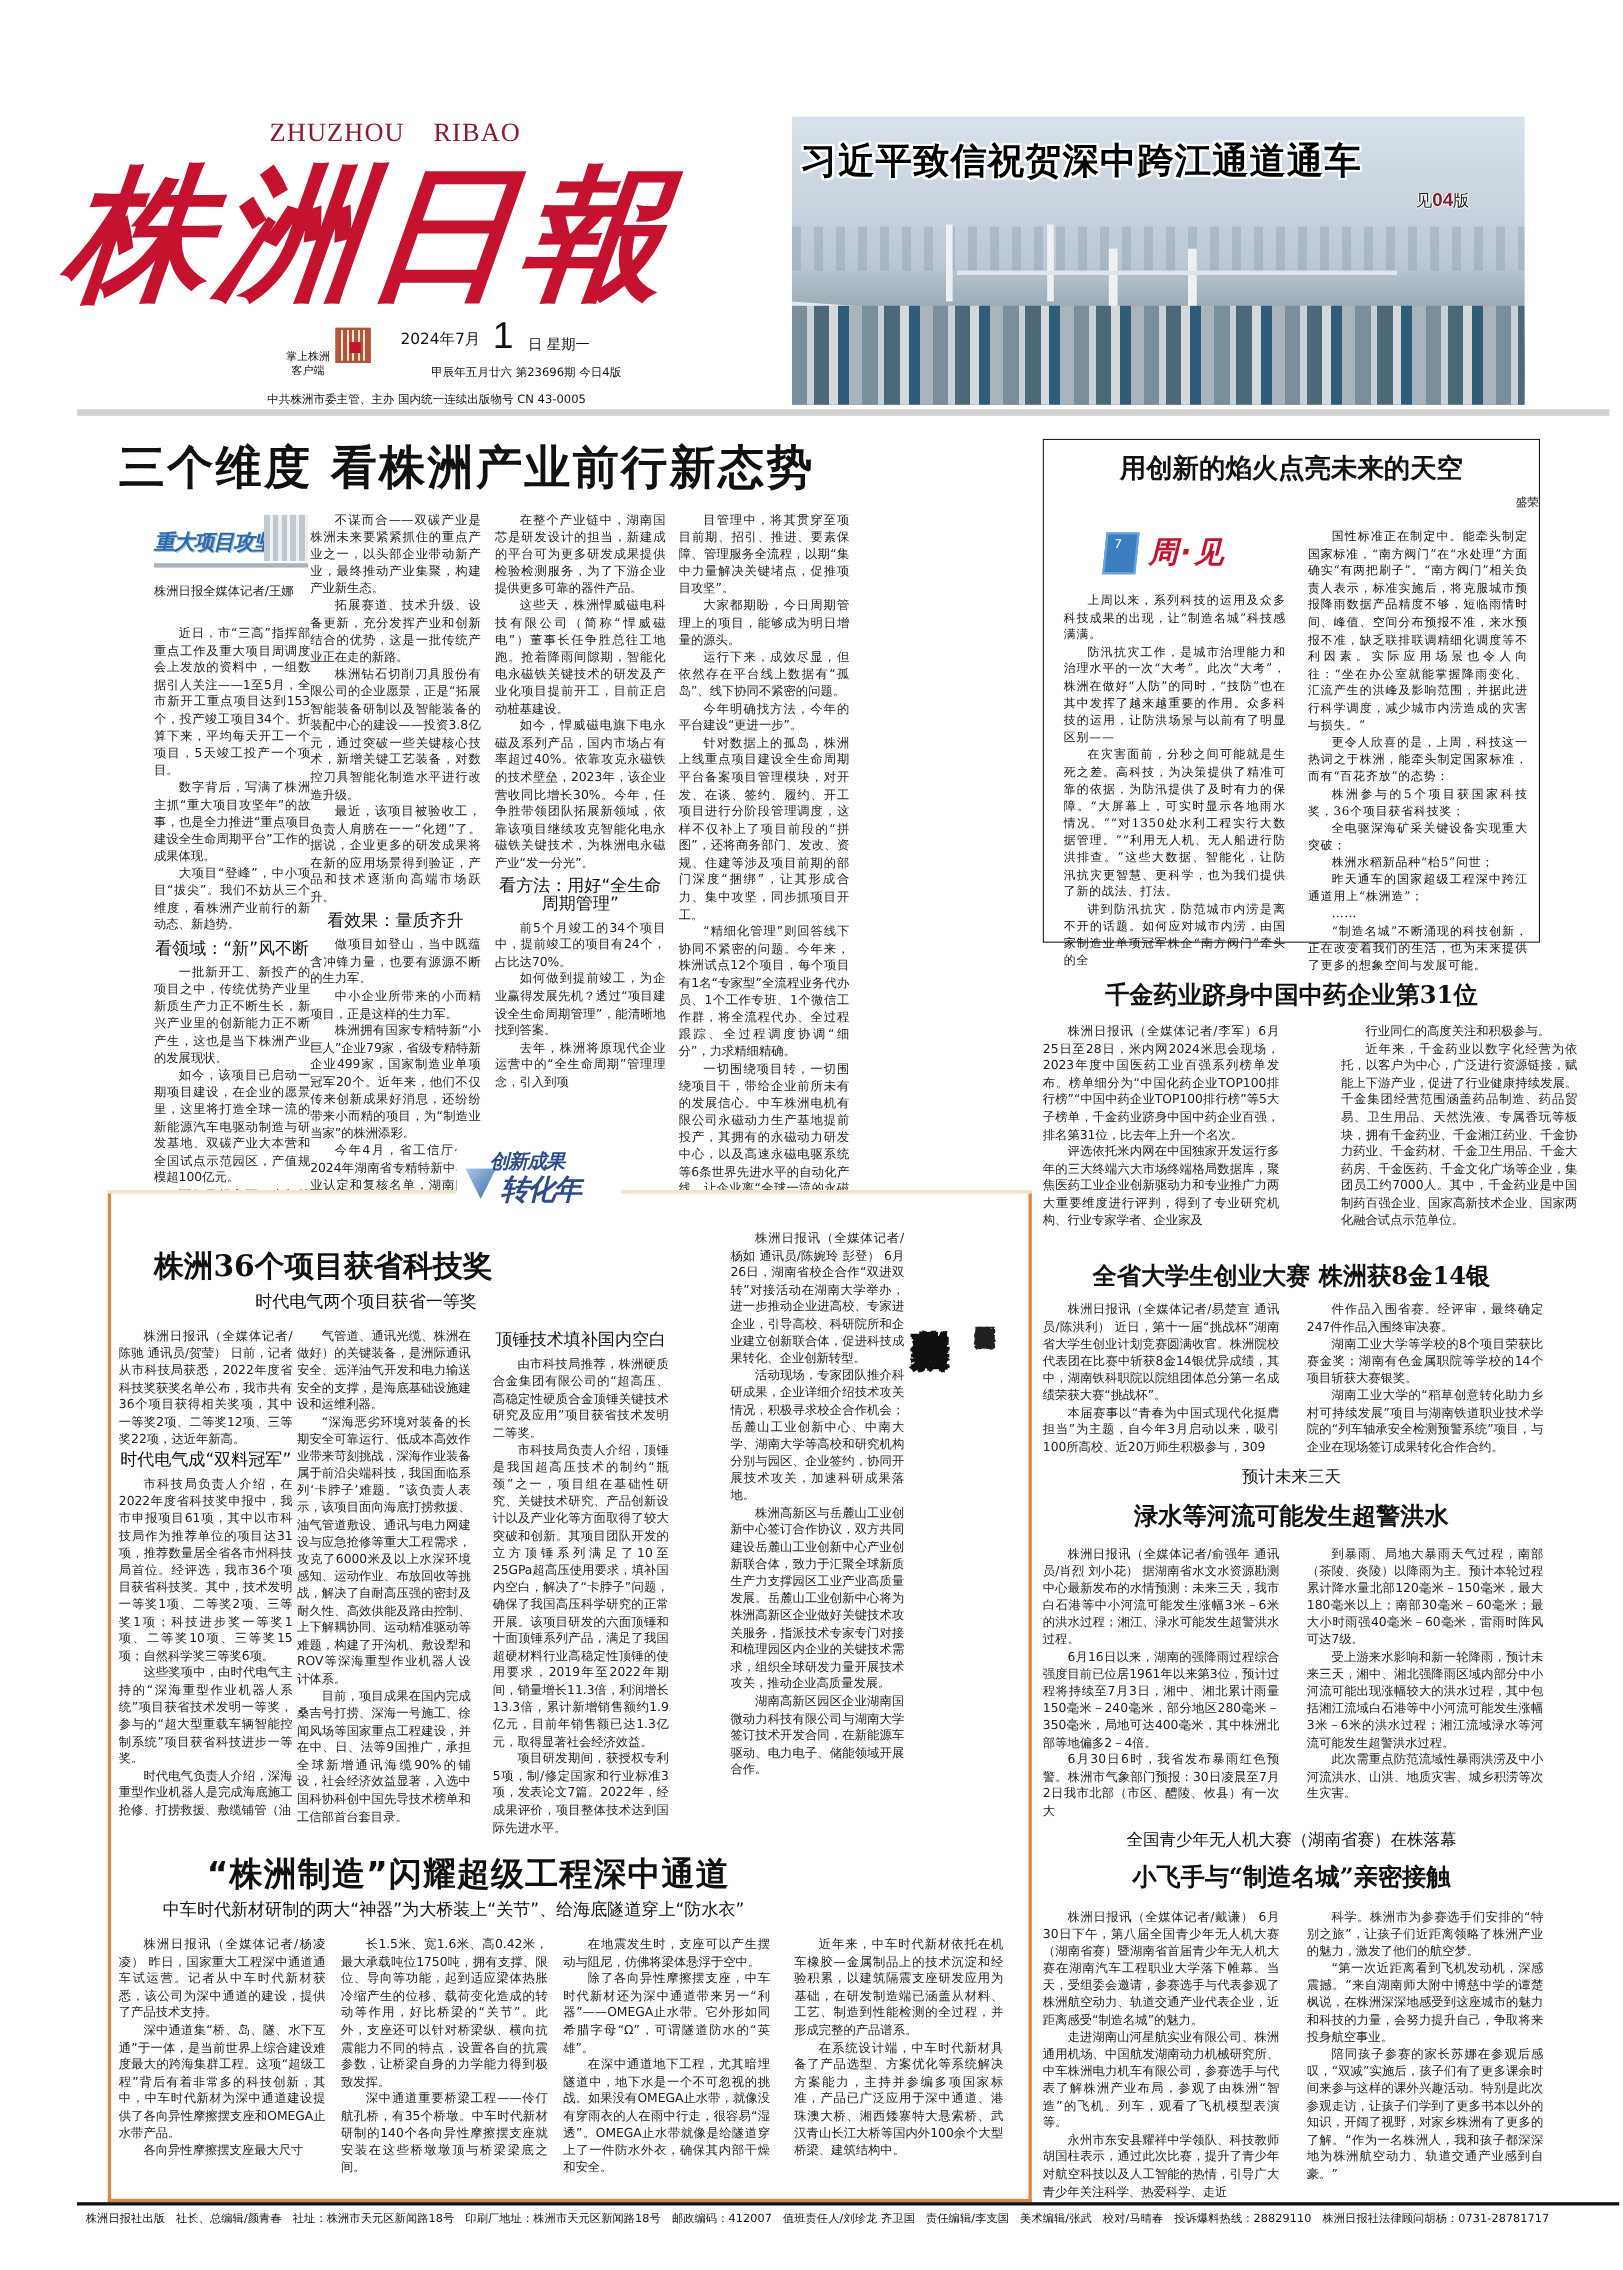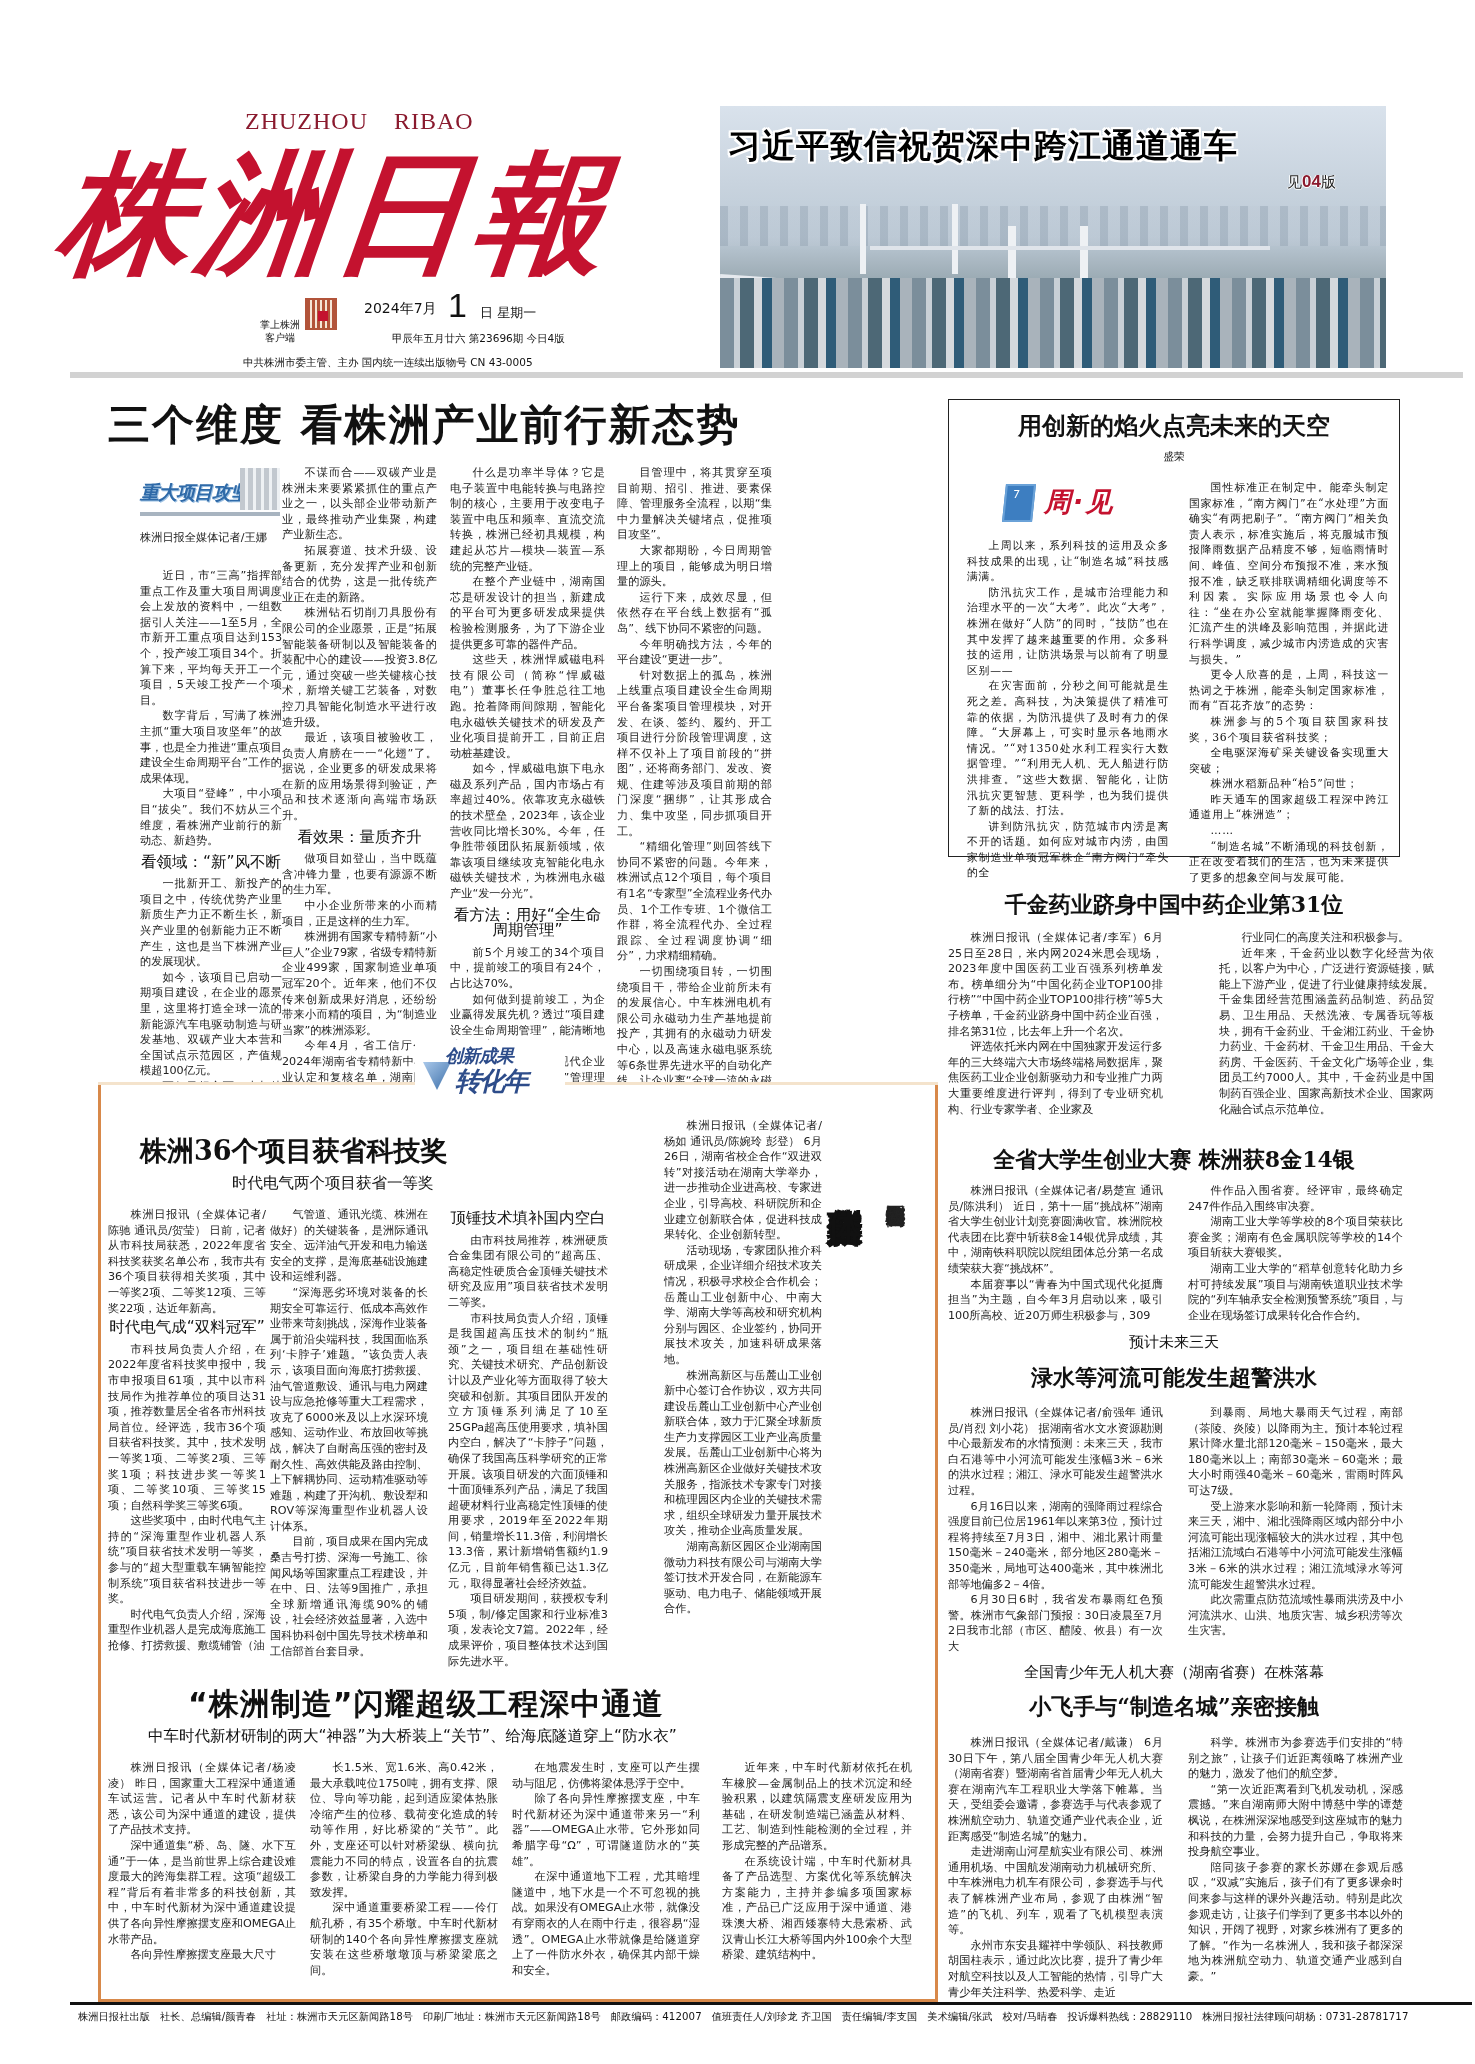--- a/index.html
+++ b/index.html
@@ -45,21 +45,21 @@
   .tag-logo .txt { font-size: 19px; font-weight: bold; color: #2f6aa8; font-style: italic; letter-spacing: -1px; text-shadow: 1px 1px 0 #9cc0e2; }
   .tag-logo .bld { position:absolute; right:0; top:-12px; width:40px; height:42px; background: repeating-linear-gradient(90deg, #c2c8cf 0 5px, #eef1f4 5px 8px); }
   .tag-logo .base { position:absolute; left:0; bottom:0; width:140px; height:4px; background:#a8b4c0; }
   .col { position: absolute; }
 
   .subhead { font-size: 15.5px; text-align: center; margin: 6px 0 6px; text-indent: 0 !important; font-family: "DejaVu Sans", sans-serif; color: #111; }
 
   
   .comment-box { left: 948px; top: 399px; width: 452px; height: 458px; border: 1.5px solid #222; }
   .comment-title { position:absolute; left:0; width:100%; top:10px; text-align:center; font-size:24px; font-weight:bold; font-family:"DejaVu Serif", serif; }
-  .comment-author { position:absolute; left:0; width:100%; top:50px; text-align:center; font-size:10.5px; }
+  .comment-author { position:absolute; left:0; width:100%; top:50px; text-align:right; font-size:10.5px; }
   .zhoujian { position:absolute; left:55px; top:82px; width:120px; height:44px; }
   .zhoujian .doc { position:absolute; left:0; top:2px; width:30px; height:38px; background:#3d7ec1; transform: skewX(-6deg); border:2px solid #6aa2d8; }
   .zhoujian .doc::after { content:"7"; position:absolute; left:6px; top:2px; color:#fff; font-size:11px; }
   .zhoujian .lbl { position:absolute; left:40px; top:2px; font-size:27px; font-weight:bold; color:#c4122f; font-style:italic; letter-spacing:2px; }
   .comment-body { font-family: "DejaVu Serif", serif; font-size: 10.8px; line-height: 15.6px; letter-spacing: 0.8px; text-align: justify; }
   .comment-body p { text-indent: 2em; }
 
   .right-head { font-size: 22px; font-weight: bold; font-family: "DejaVu Serif", serif; text-align: center; white-space: nowrap; }
   .right-kicker { font-size: 15px; text-align: center; font-family: "DejaVu Sans", sans-serif; }
 
@@ -144,21 +144,20 @@
     <p>拓展赛道、技术升级、设备更新，充分发挥产业和创新结合的优势，这是一批传统产业正在走的新路。</p>
     <p>株洲钻石切削刀具股份有限公司的企业愿景，正是“拓展智能装备研制以及智能装备的装配中心的建设——投资3.8亿元，通过突破一些关键核心技术，新增关键工艺装备，对数控刀具智能化制造水平进行改造升级。</p>
     <p>最近，该项目被验收工，负责人肩膀在一一“化翅”了。据说，企业更多的研发成果将在新的应用场景得到验证，产品和技术逐渐向高端市场跃升。</p>
     <p class="subhead">看效果：量质齐升</p>
     <p>做项目如登山，当中既蕴含冲锋力量，也要有源源不断的生力军。</p>
     <p>中小企业所带来的小而精项目，正是这样的生力军。</p>
     <p>株洲拥有国家专精特新“小巨人”企业79家，省级专精特新企业499家，国家制造业单项冠军20个。近年来，他们不仅传来创新成果好消息，还纷纷带来小而精的项目，为“制造业当家”的株洲添彩。</p>
     <p>今年4月，省工信厅公布2024年湖南省专精特新中小企业认定和复核名单，湖南国芯半导体科技有限公司（以下简称“湖南国芯”）位列其中。当下，该公司投资的功率半导体研发中试与检验检测服务平台已竣工投产。</p>
   </div>
 <div class="col body-text" id="lead-col3" style="left:450px;top:465px;width:155px;">
-    <p>什么是功率半导体？它是电子装置中电能转换与电路控制的核心，主要用于改变电子装置中电压和频率、直流交流转换，株洲已经初具规模，构建起从芯片—模块—装置—系统的完整产业链。</p>
     <p>在整个产业链中，湖南国芯是研发设计的担当，新建成的平台可为更多研发成果提供检验检测服务，为了下游企业提供更多可靠的器件产品。</p>
     <p>这些天，株洲悍威磁电科技有限公司（简称“悍威磁电”）董事长任争胜总往工地跑。抢着降雨间隙期，智能化电永磁铁关键技术的研发及产业化项目提前开工，目前正启动桩基建设。</p>
     <p>如今，悍威磁电旗下电永磁及系列产品，国内市场占有率超过40%。依靠攻克永磁铁的技术壁垒，2023年，该企业营收同比增长30%。今年，任争胜带领团队拓展新领域，依靠该项目继续攻克智能化电永磁铁关键技术，为株洲电永磁产业“发一分光”。</p>
     <p class="subhead">看方法：用好“全生命周期管理”</p>
     <p>前5个月竣工的34个项目中，提前竣工的项目有24个，占比达70%。</p>
     <p>如何做到提前竣工，为企业赢得发展先机？透过“项目建设全生命周期管理”，能清晰地找到答案。</p>
     <p>去年，株洲将原现代企业运营中的“全生命周期”管理理念，引入到项</p>
   </div>
 <div class="col body-text" id="lead-col4" style="left:617px;top:465px;width:155px;">
     <p>目管理中，将其贯穿至项目前期、招引、推进、要素保障、管理服务全流程，以期“集中力量解决关键堵点，促推项目攻坚”。</p>

